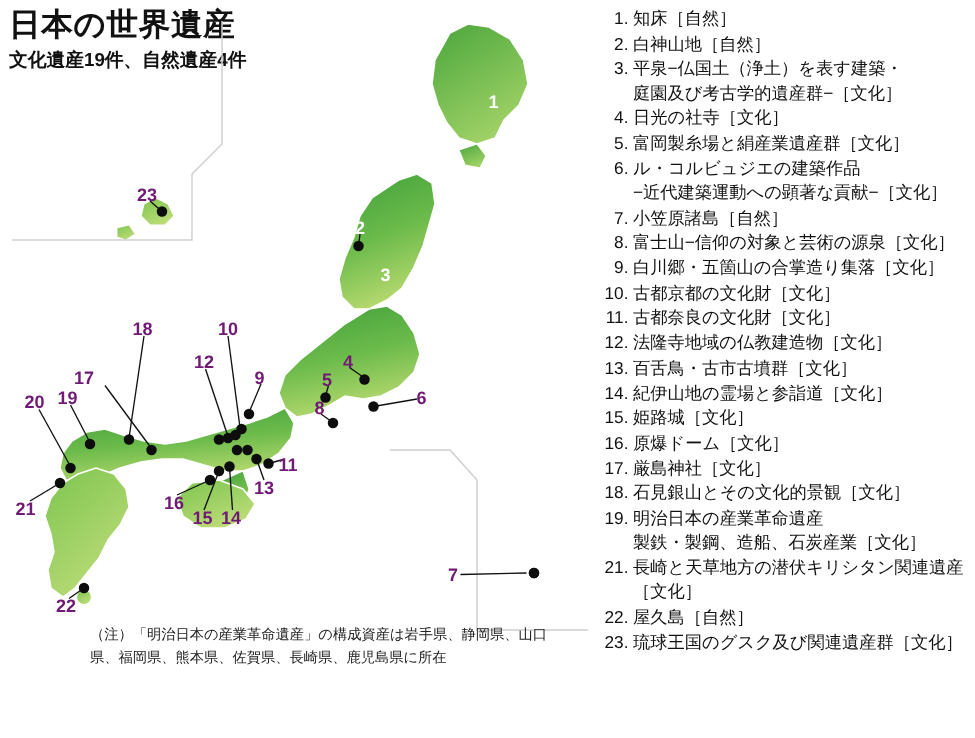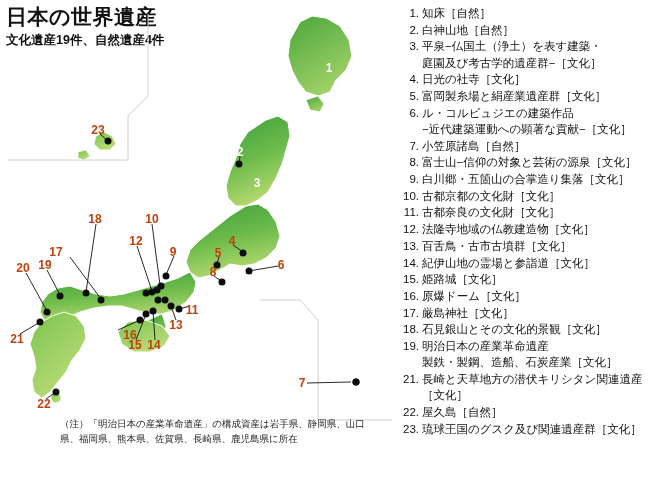--- a/index.html
+++ b/index.html
@@ -60,21 +60,21 @@
     width: 7px;
     height: 7px;
     border-radius: 50%;
     background: #0d0d0d;
     transform: translate(-50%, -50%);
   }
   .mlabel {
     position: absolute;
     font-size: 12px;
     font-weight: bold;
-    color: #c2410c;
+    color: #701a75;
     transform: translate(-50%, -50%);
     white-space: nowrap;
   }
   .mlabel.white {
     color: #ffffff;
   }
 
   .note {
     position: absolute;
     left: 60px;
@@ -242,21 +242,21 @@
       <div class="mlabel" style="left:281px;top:265px;">6</div>
       <div class="mlabel" style="left:302px;top:383px;">7</div>
       <div class="mlabel" style="left:213px;top:272px;">8</div>
       <div class="mlabel" style="left:173px;top:252px;">9</div>
       <div class="mlabel" style="left:152px;top:219px;">10</div>
       <div class="mlabel" style="left:192px;top:310px;">11</div>
       <div class="mlabel" style="left:136px;top:241px;">12</div>
       <div class="mlabel" style="left:176px;top:325px;">13</div>
       <div class="mlabel" style="left:154px;top:345px;">14</div>
       <div class="mlabel" style="left:135px;top:345px;">15</div>
-      <div class="mlabel" style="left:130px;top:335px;text-align:right;">16</div>
+      <div class="mlabel" style="left:116px;top:335px;text-align:right;">16</div>
       <div class="mlabel" style="left:56px;top:252px;">17</div>
       <div class="mlabel" style="left:95px;top:219px;">18</div>
       <div class="mlabel" style="left:45px;top:265px;">19</div>
       <div class="mlabel" style="left:23px;top:268px;">20</div>
       <div class="mlabel" style="left:17px;top:339px;">21</div>
       <div class="mlabel" style="left:44px;top:404px;">22</div>
       <div class="mlabel" style="left:98px;top:130px;">23</div>
     </div>
 
     <div class="note">（注）「明治日本の産業革命遺産」の構成資産は岩手県、静岡県、山口県、福岡県、熊本県、佐賀県、長崎県、鹿児島県に所在</div>

